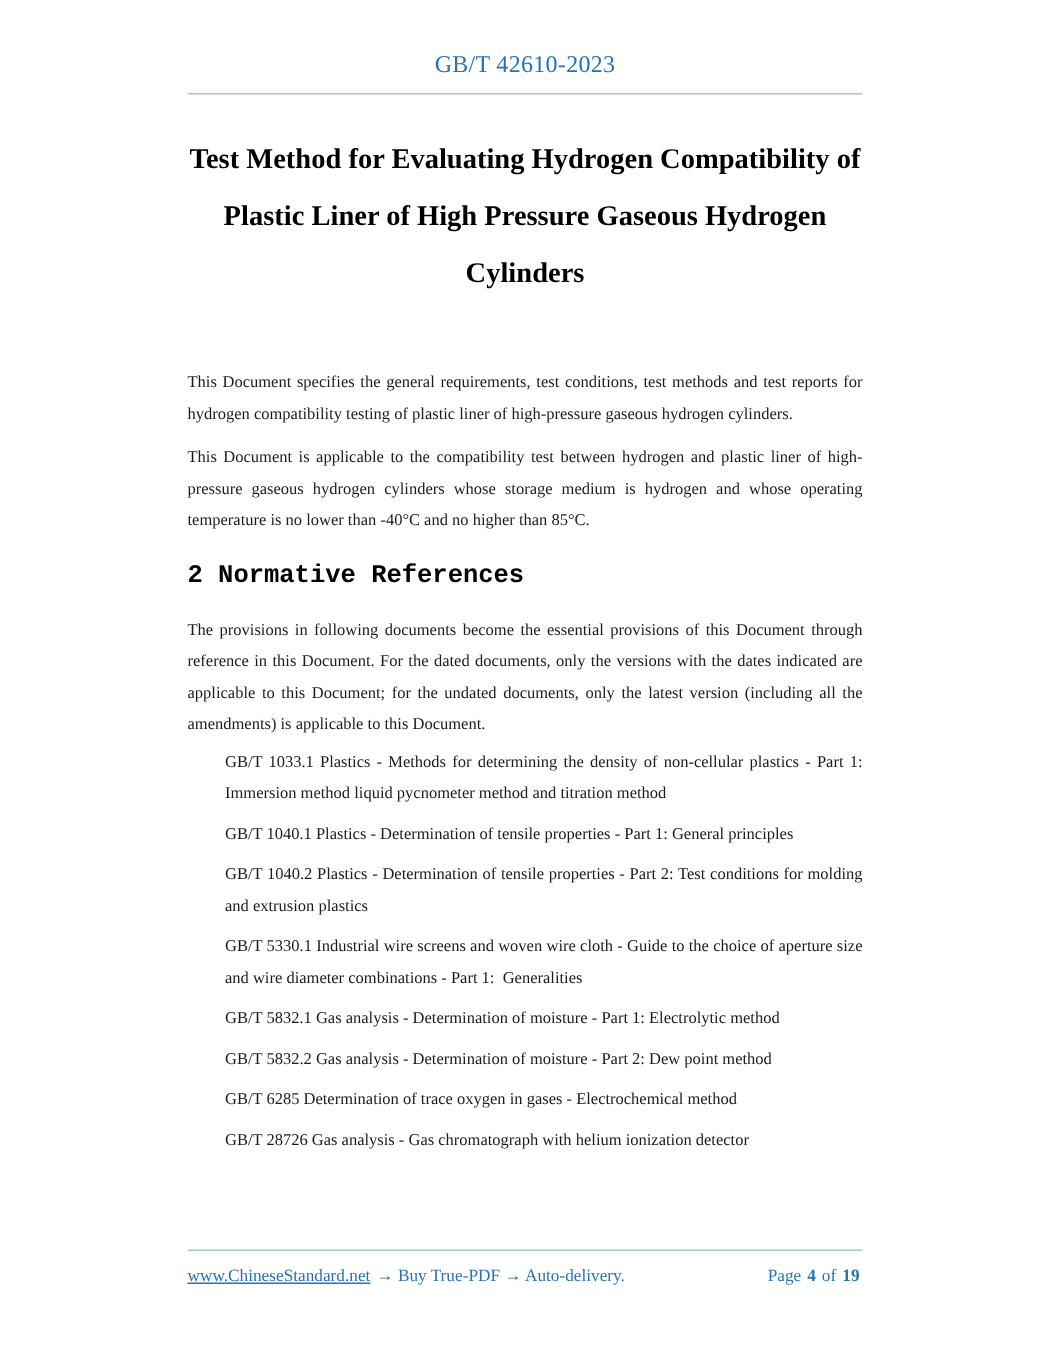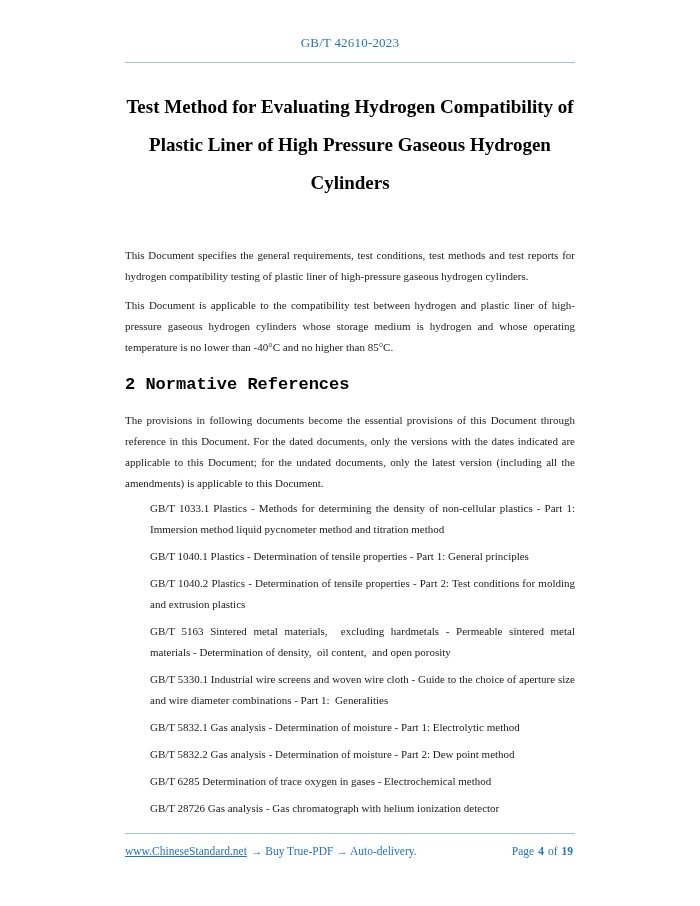--- a/index.html
+++ b/index.html
@@ -2,21 +2,21 @@
 <html><head>
 <meta charset="utf-8">
 <style>
   html,body{margin:0;padding:0;background:#ffffff;}
   .page{
     position:relative;width:700px;height:906px;background:#ffffff;overflow:hidden;
     font-family:"Liberation Serif","DejaVu Serif",serif;color:#1b1b1b;
   }
   .hdr-text{
     position:absolute;top:35px;left:0;width:100%;text-align:center;
-    font-size:13px;letter-spacing:.2px;color:#2673b5;
+    font-size:16px;letter-spacing:.2px;color:#2673b5;
   }
   .hdr-rule{position:absolute;top:62px;left:125px;width:450px;height:0;border-top:1.5px solid #a6c3d3;}
   .content{position:absolute;top:0;left:125px;width:450px;}
   .doc-title{
     margin:88px 0 0;text-align:center;font-weight:bold;font-size:19px;line-height:38px;color:#000;
   }
   .para{margin:8px 0 0;font-size:11px;line-height:21px;text-align:justify;}
   .para.first{margin-top:43px;}
   .sec-heading{margin:14px 0 0;font-size:17px;line-height:26px;font-weight:bold;color:#000;font-family:Liberation Mono, monospace;}
   .para.intro{margin-top:12px;}
@@ -51,21 +51,20 @@
     <p class="para">This Document is applicable to the compatibility test between hydrogen and plastic liner of high-pressure gaseous hydrogen cylinders whose storage medium is hydrogen and whose operating temperature is no lower than -40°C and no higher than 85°C.</p>
 
     <h2 class="sec-heading">2 Normative References</h2>
 
     <p class="para intro">The provisions in following documents become the essential provisions of this Document through reference in this Document. For the dated documents, only the versions with the dates indicated are applicable to this Document; for the undated documents, only the latest version (including all the amendments) is applicable to this Document.</p>
 
     <div class="refs">
       <p class="ref">GB/T 1033.1 Plastics - Methods for determining the density of non-cellular plastics - Part 1: Immersion method liquid pycnometer method and titration method</p>
       <p class="ref">GB/T 1040.1 Plastics - Determination of tensile properties - Part 1: General principles</p>
       <p class="ref">GB/T 1040.2 Plastics - Determination of tensile properties - Part 2: Test conditions for molding and extrusion plastics</p>
-      <p class="ref">GB/T 5163 Sintered metal materials,&nbsp;&nbsp;excluding hardmetals - Permeable sintered metal materials - Determination of density,&nbsp;&nbsp;oil content,&nbsp;&nbsp;and open porosity</p>
       <p class="ref">GB/T 5330.1 Industrial wire screens and woven wire cloth - Guide to the choice of aperture size and wire diameter combinations - Part 1:&nbsp;&nbsp;Generalities</p>
       <p class="ref">GB/T 5832.1 Gas analysis - Determination of moisture - Part 1: Electrolytic method</p>
       <p class="ref">GB/T 5832.2 Gas analysis - Determination of moisture - Part 2: Dew point method</p>
       <p class="ref">GB/T 6285 Determination of trace oxygen in gases - Electrochemical method</p>
       <p class="ref">GB/T 28726 Gas analysis - Gas chromatograph with helium ionization detector</p>
     </div>
 
   </div>
 
   <div class="ftr-rule"></div>

